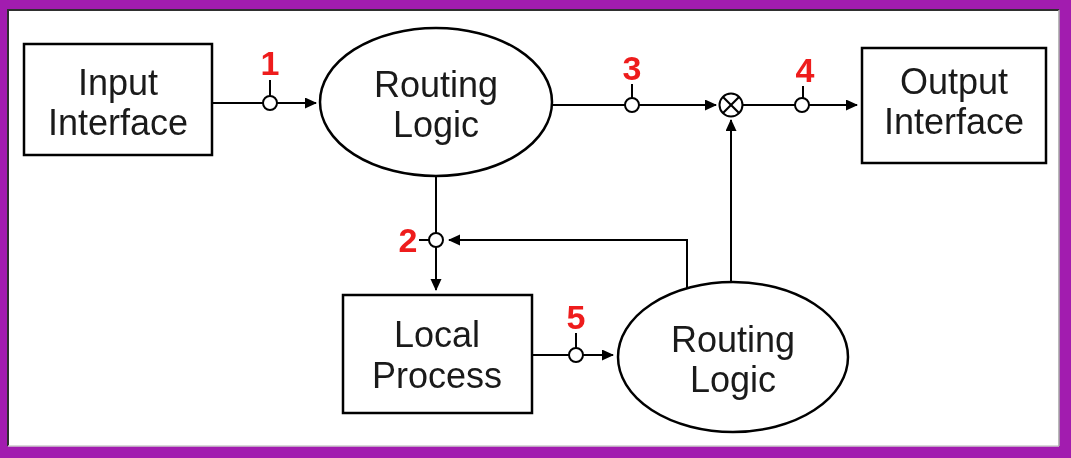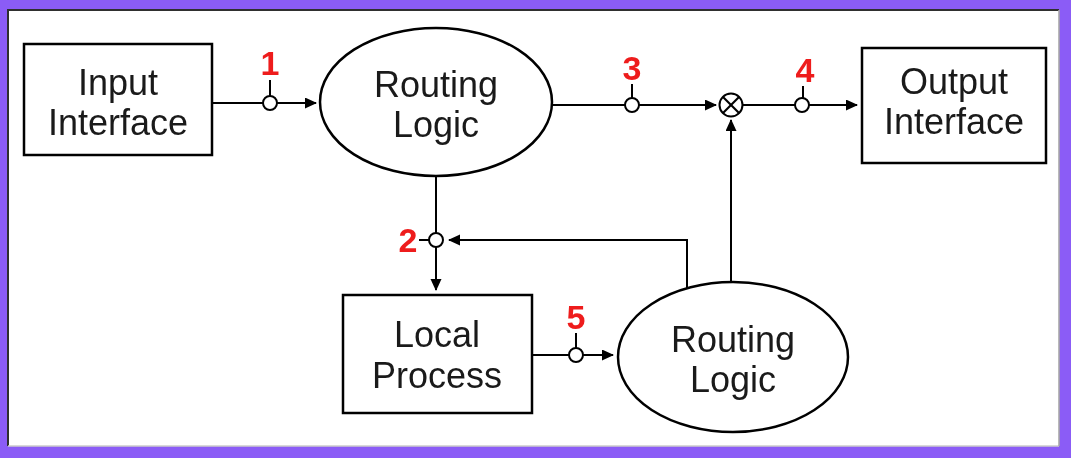--- a/index.html
+++ b/index.html
@@ -1,16 +1,16 @@
 <!DOCTYPE html>
 <html><head>
 <meta charset="utf-8">
 <style>
   html, body { margin: 0; padding: 0; background: #ffffff; }
-  .stage { position: relative; width: 1071px; height: 458px; background: #8b5cf6; }
+  .stage { position: relative; width: 1071px; height: 458px; background: #a21caf; }
   svg { display: block; }
   svg text { font-family: "Liberation Sans", sans-serif; }
   .lbl   { font-size: 36px; fill: #1a1a1a; text-anchor: middle; }
   .digit { font-size: 34px; font-weight: bold; text-anchor: middle; }
   .shape { fill: #ffffff; stroke: #000000; stroke-width: 2.5; }
   .edge  { stroke: #000000; stroke-width: 2; fill: none; }
   .pt    { fill: #ffffff; stroke: #000000; stroke-width: 2; }
   .tick  { stroke: #000000; stroke-width: 2; }
   .xline { stroke: #000000; stroke-width: 2.2; }
 </style>

